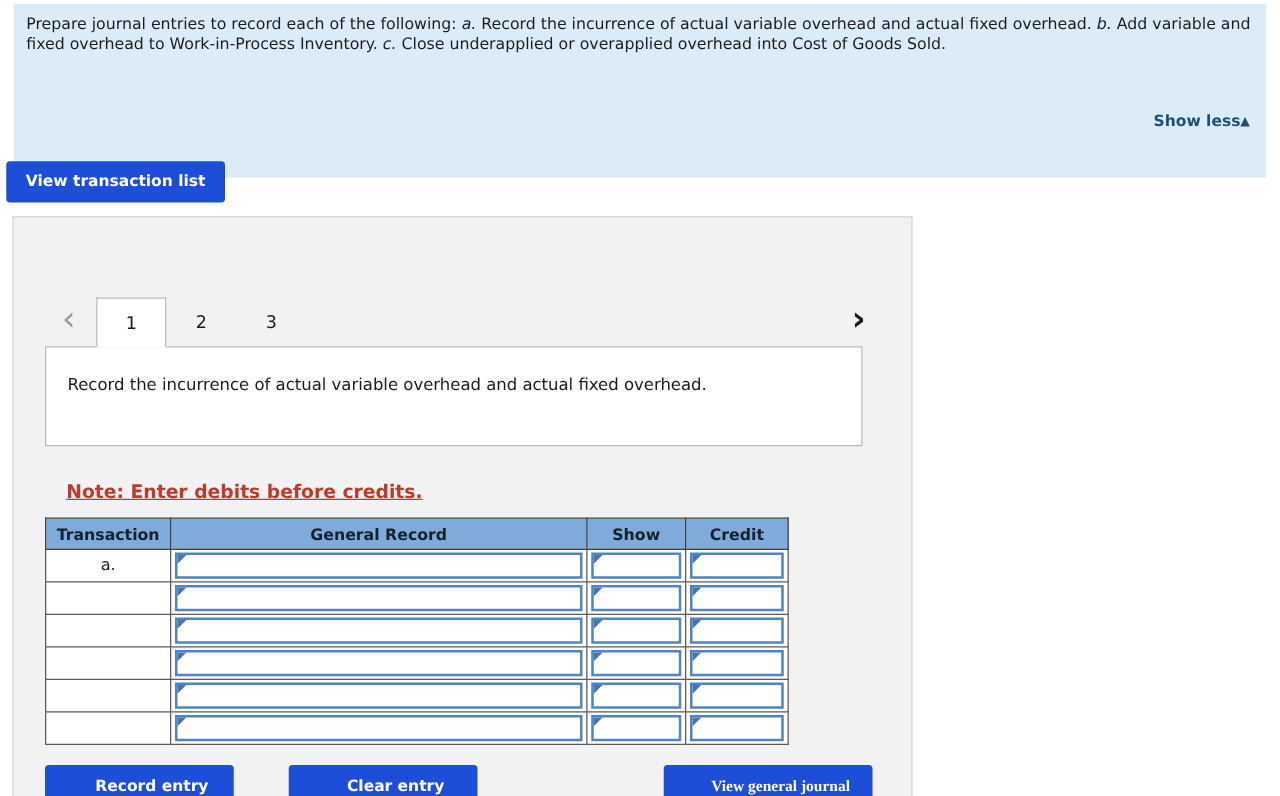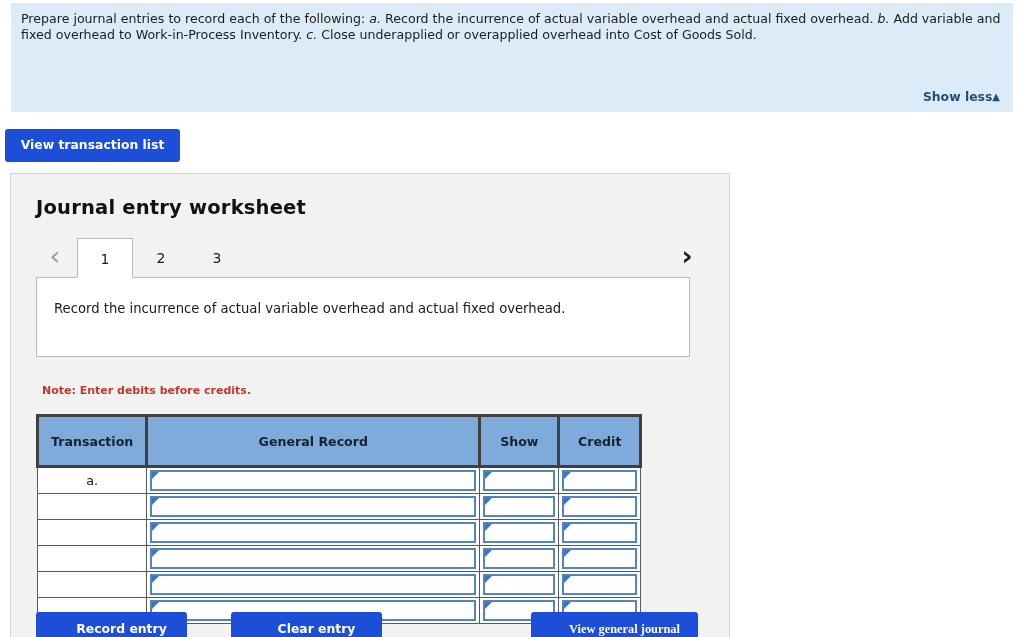--- a/index.html
+++ b/index.html
@@ -16,21 +16,21 @@
     color: #1a1a1a;
     position: relative;
   }
 
   
   .info-panel {
     position: absolute;
     left: 11px;
     top: 3px;
     width: 1002px;
-    height: 109px;
+    height: 139px;
     background: #dbecf8;
     box-sizing: border-box;
     padding: 8px 10px 0 10px;
   }
   .info-text {
     font-size: 12.6px;
     line-height: 16.4px;
     color: #1c1c1c;
     margin: 0;
   }
@@ -158,43 +158,44 @@
   .desc-text {
     position: absolute;
     left: 17px;
     top: 23px;
     font-size: 13.2px;
     color: #1a1a1a;
   }
 
   .note-line {
     position: absolute;
-    left: 31px;
+    left: 42px;
     top: 210px;
-    font-size: 11px;
+    font-size: 15px;
     font-weight: bold;
     color: #c0392b;
+    text-decoration: underline;
   }
 
   
   .jtable {
     position: absolute;
     left: 25px;
     top: 240px;
     border-collapse: collapse;
     table-layout: fixed;
   }
   .jtable th {
     background: #7fabdb;
-    border: 3px solid #404040;
+    border: 1px solid #404040;
     font-size: 12.6px;
     font-weight: bold;
     color: #16212e;
     height: 24px;
-    padding: 12px;
+    padding: 0;
     text-align: center;
   }
   .jtable td {
     border: 1px solid #5a5a5a;
     padding: 0;
     height: 25px;
     background: #ffffff;
     vertical-align: middle;
   }
   .col-trans { width: 100px; }
@@ -271,21 +272,20 @@
 
 <div class="info-panel">
   <p class="info-text"><span>Prepare journal entries to record each of the following: </span><span class="em">a.</span><span> Record the incurrence of actual variable overhead and actual fixed overhead. </span><span class="em">b.</span><span> Add variable and fixed overhead to Work-in-Process Inventory. </span><span class="em">c.</span><span> Close underapplied or overapplied overhead into Cost of Goods Sold.</span></p>
   <div class="show-less"><span>Show less</span><span class="caret">▲</span></div>
 </div>
 
 <button class="btn btn-view-transaction"><span>View transaction list</span></button>
 
 <div class="worksheet">
 
-  <div class="ws-title">Journal entry worksheet</div>
 
   <div class="tabstrip">
     <div class="chev chev-prev">‹</div>
     <div class="tab active" style="left:41px;width:56px;">1</div>
     <div class="tab" style="left:97px;width:56px;">2</div>
     <div class="tab" style="left:153px;width:56px;">3</div>
     <div class="chev chev-next">›</div>
   </div>
 
   <div class="desc-box">

